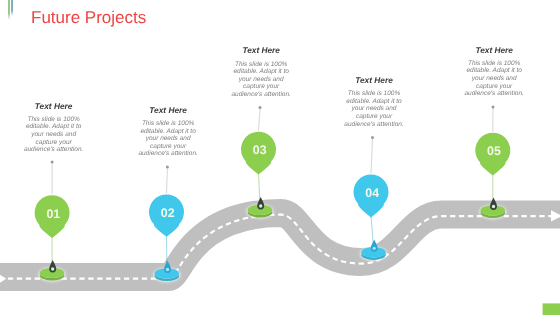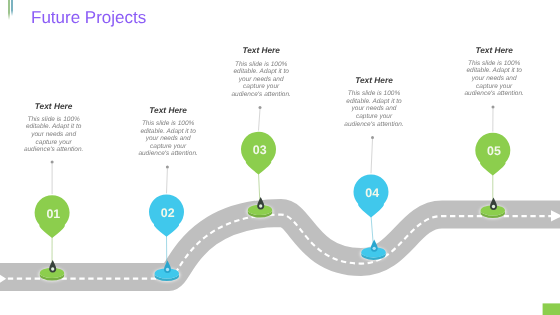--- a/index.html
+++ b/index.html
@@ -5,21 +5,21 @@
   html,body{margin:0;padding:0;}
   body{width:560px;height:315px;background:#ffffff;overflow:hidden;
        font-family:"Liberation Sans",sans-serif;-webkit-font-smoothing:antialiased;text-rendering:geometricPrecision;}
   #slide{position:relative;width:560px;height:315px;background:#ffffff;}
 
   .accent-bar{position:absolute;top:0;width:1.7px;}
   #accent-green{left:8.25px;height:20px;background:linear-gradient(#9dc48d 0%,#9dc48d 65%,rgba(157,196,141,0) 100%);}
   #accent-blue{left:11.3px;height:16px;background:linear-gradient(#7bb2c0 0%,#7bb2c0 65%,rgba(123,178,192,0) 100%);}
 
   #page-title{position:absolute;left:31px;top:9px;font-size:17px;line-height:17px;
-              color:#8b5cf6;font-weight:400;white-space:nowrap;}
+              color:#ef4444;font-weight:400;white-space:nowrap;}
 
   svg#roadmap-art{position:absolute;left:0;top:0;}
 
   .callout{position:absolute;text-align:center;width:120px;font-style:italic;}
   .callout .c-head{font-size:8.3px;font-weight:bold;color:#3a3a3a;line-height:9.3px;white-space:nowrap;}
   .callout .c-body{font-size:6.5px;color:#808080;line-height:7.6px;margin-top:5.0px;}
   .callout .c-body div{white-space:nowrap;}
 </style>
 </head>
 <body>

